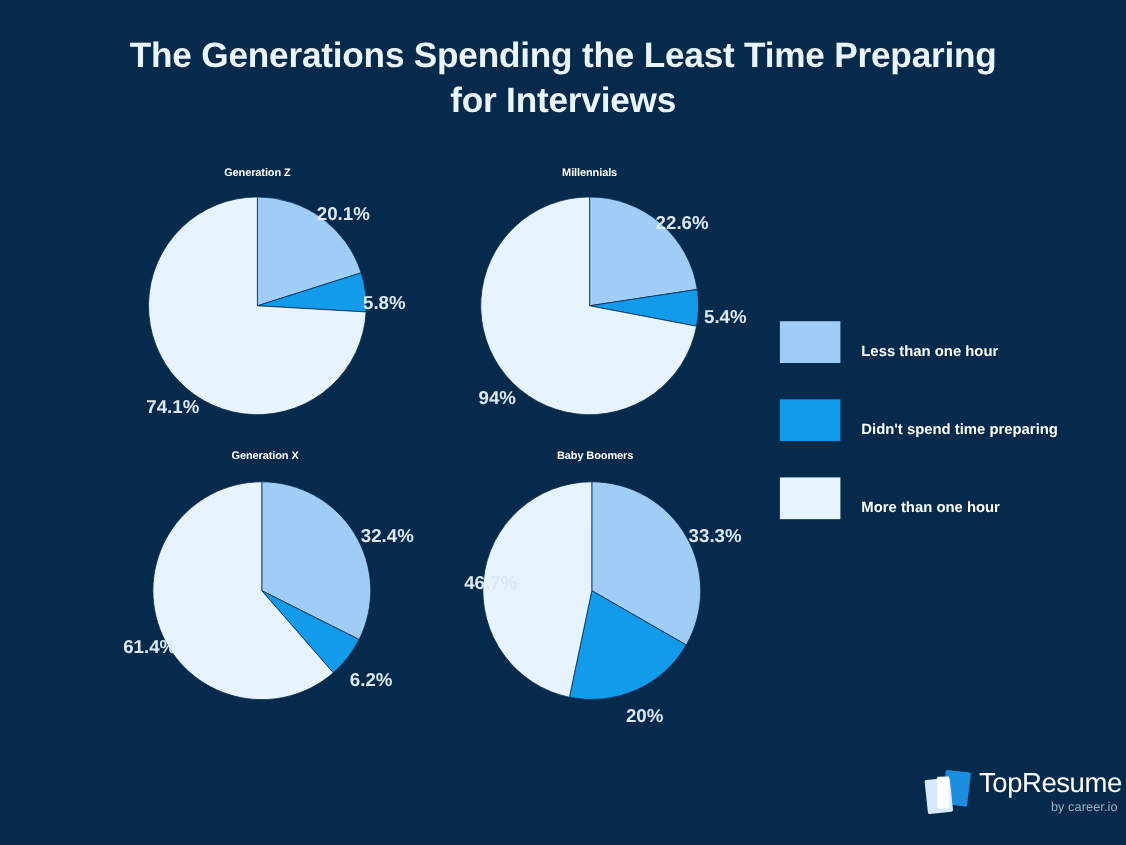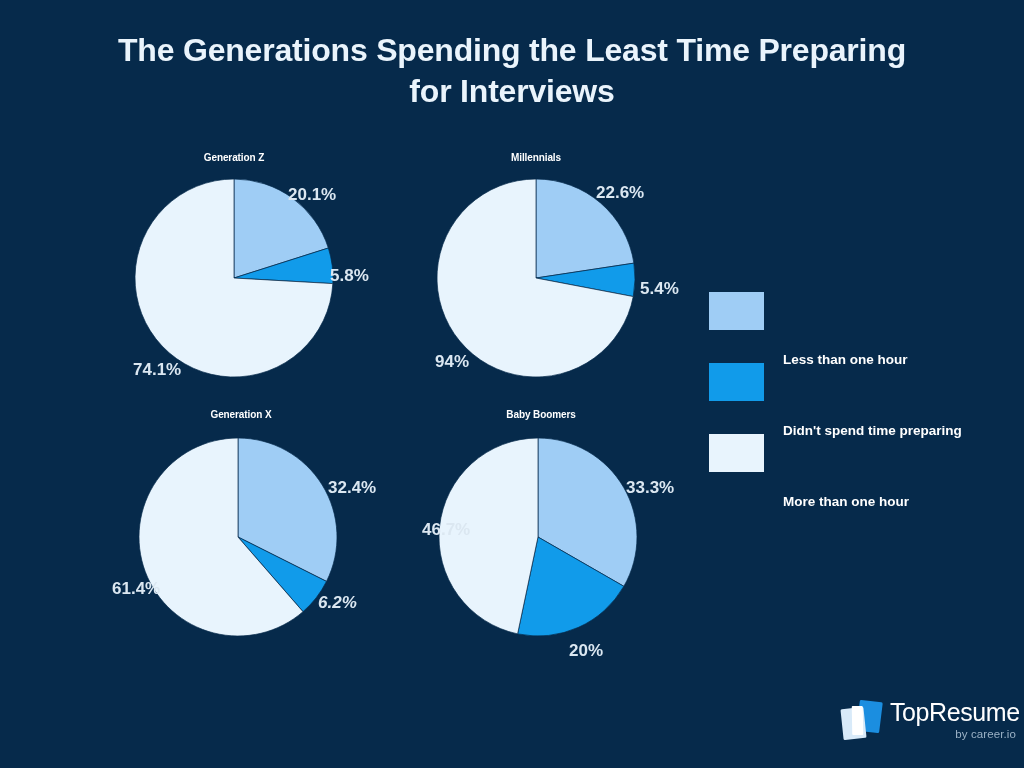--- a/index.html
+++ b/index.html
@@ -56,21 +56,21 @@
   #legend { position:absolute; left:709px; top:292px; width:300px; }
   .legend-row { position:relative; height:55px; margin-bottom:0; }
   .legend-swatch {
     position:absolute; left:0; top:0;
     width:55px; height:38px;
   }
   .legend-label {
     position:absolute; left:74px; top:50%;
     transform:translateY(-50%);
     color:#ffffff; font-size:13.5px; font-weight:bold;
-    line-height:1.25; width:200px;margin-top:40px;
+    line-height:1.25; width:200px;
   }
   #legend-row-0 { top:0; }
   #legend-row-1 { margin-top:16px; }
   #legend-row-2 { margin-top:16px; }
 
   
   #logo { position:absolute; left:838px; top:697px; width:178px; height:55px; }
   #logo-mark { position:absolute; left:0; top:2px; width:48px; height:44px; }
   #logo-text {
     position:absolute; left:52px; top:1px;
@@ -111,38 +111,38 @@
     <div class="panel-title">Millennials</div>
     <div class="pie-wrap">
       <svg class="pie-svg" width="200" height="200" viewBox="0 0 200 200">
         <g id="slices-millen">
             <path d="M 100 100 L 100.00 1.00 A 99 99 0 0 1 197.88 85.13 Z" fill="#9fcdf5" stroke="#062a4b" stroke-width="0.7"></path>
             <path d="M 100 100 L 197.88 85.13 A 99 99 0 0 1 197.25 118.55 Z" fill="#119bea" stroke="#062a4b" stroke-width="0.7"></path>
             <path d="M 100 100 L 197.25 118.55 A 99 99 0 1 1 100.00 1.00 Z" fill="#e8f4fd" stroke="#062a4b" stroke-width="0.7"></path>
           </g>
       </svg>
     </div>
-    <div class="pct" style="left:184px; top:31px;">22.6%</div>
+    <div class="pct" style="left:184px; top:41px;">22.6%</div>
     <div class="pct" style="left:228px; top:127px;">5.4%</div>
     <div class="pct" style="left:23px; top:200px;">94%</div>
   </div>
 
   <div class="panel" id="panel-genx">
     <div class="panel-title">Generation X</div>
     <div class="pie-wrap">
       <svg class="pie-svg" width="200" height="200" viewBox="0 0 200 200">
         <g id="slices-genx">
             <path d="M 100 100 L 100.00 1.00 A 99 99 0 0 1 188.49 144.39 Z" fill="#9fcdf5" stroke="#062a4b" stroke-width="0.7"></path>
             <path d="M 100 100 L 188.49 144.39 A 99 99 0 0 1 165.00 174.67 Z" fill="#119bea" stroke="#062a4b" stroke-width="0.7"></path>
             <path d="M 100 100 L 165.00 174.67 A 99 99 0 1 1 100.00 1.00 Z" fill="#e8f4fd" stroke="#062a4b" stroke-width="0.7"></path>
           </g>
       </svg>
     </div>
     <div class="pct" style="left:216px; top:69px;text-align:center;">32.4%</div>
-    <div class="pct" style="left:206px; top:184px;font-style:italic;">6.2%</div>
+    <div class="pct" style="left:206px; top:200px;">6.2%</div>
     <div class="pct" style="left:0px; top:170px;">61.4%</div>
   </div>
 
   <div class="panel" id="panel-boomers">
     <div class="panel-title">Baby Boomers</div>
     <div class="pie-wrap">
       <svg class="pie-svg" width="200" height="200" viewBox="0 0 200 200">
         <g id="slices-boomers">
             <path d="M 100 100 L 100.00 1.00 A 99 99 0 0 1 185.84 149.32 Z" fill="#9fcdf5" stroke="#062a4b" stroke-width="0.7"></path>
             <path d="M 100 100 L 185.84 149.32 A 99 99 0 0 1 79.62 196.88 Z" fill="#119bea" stroke="#062a4b" stroke-width="0.7"></path>

